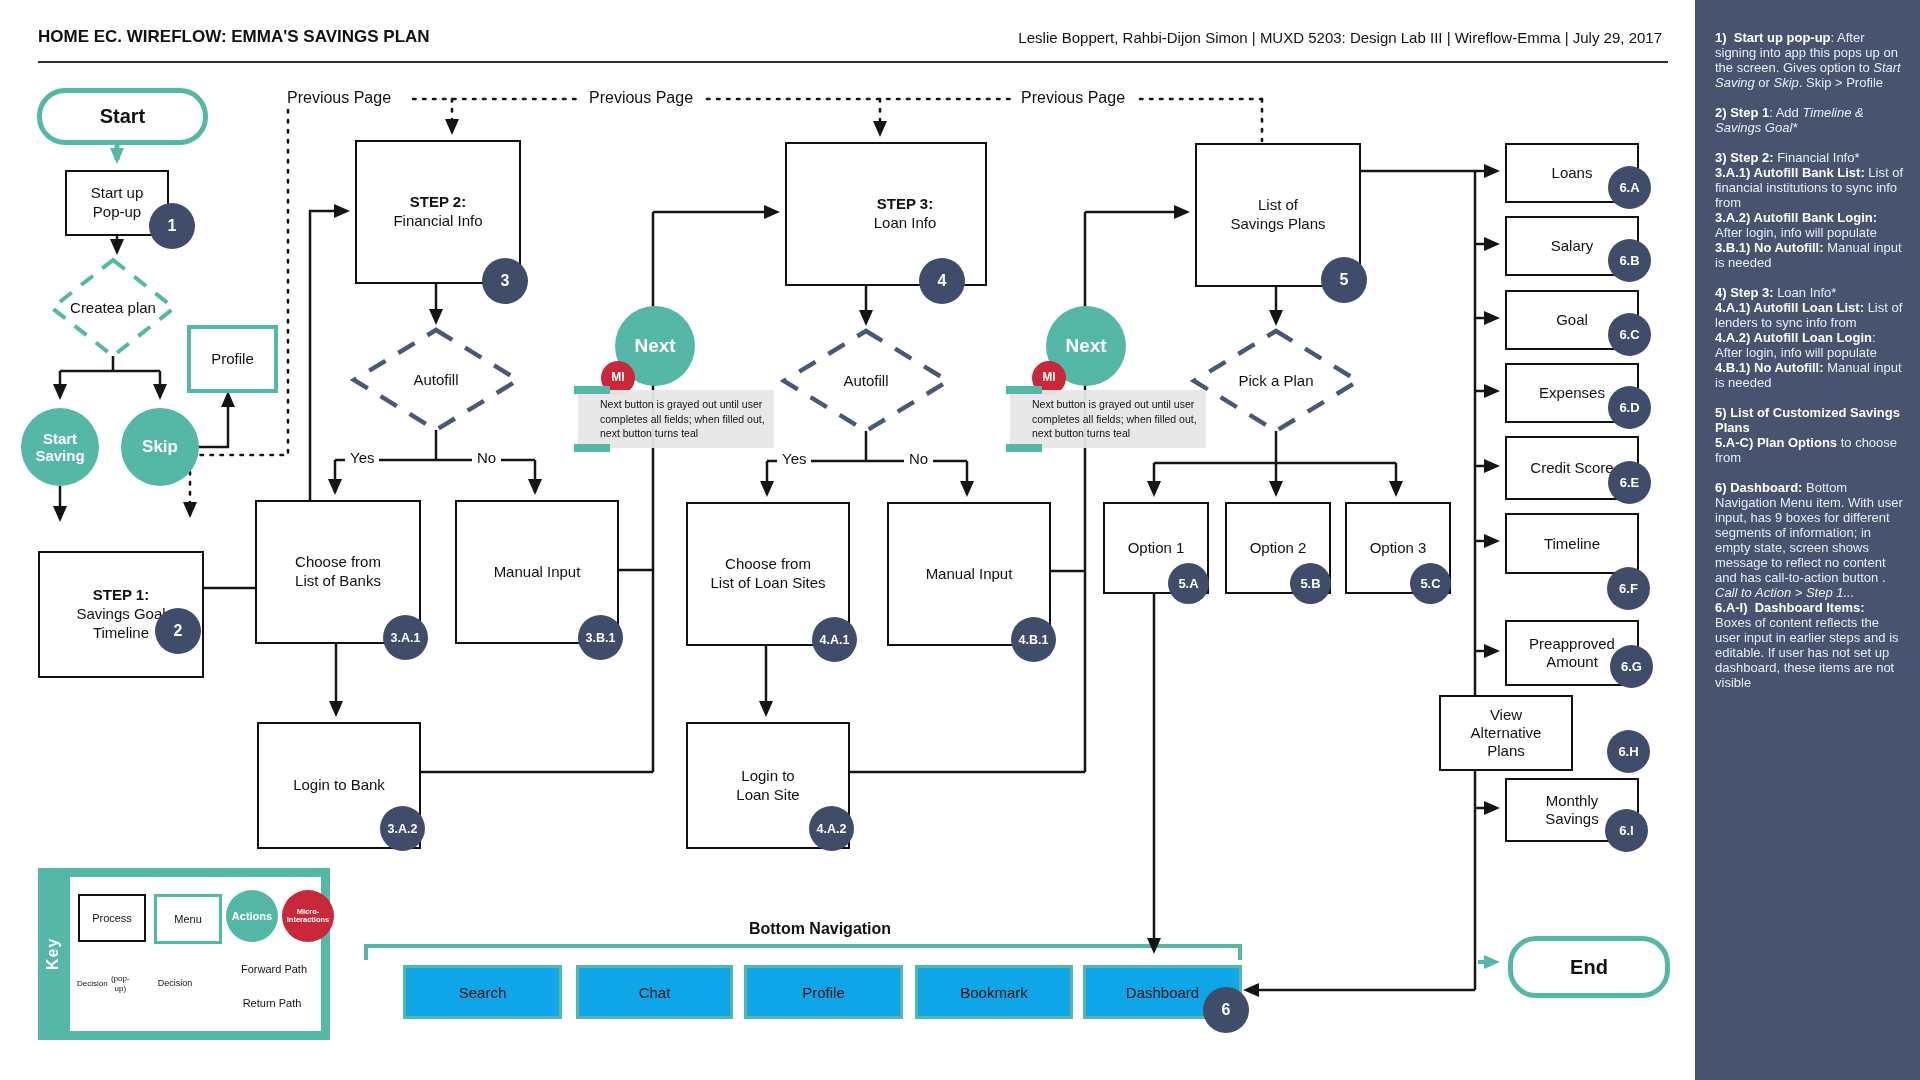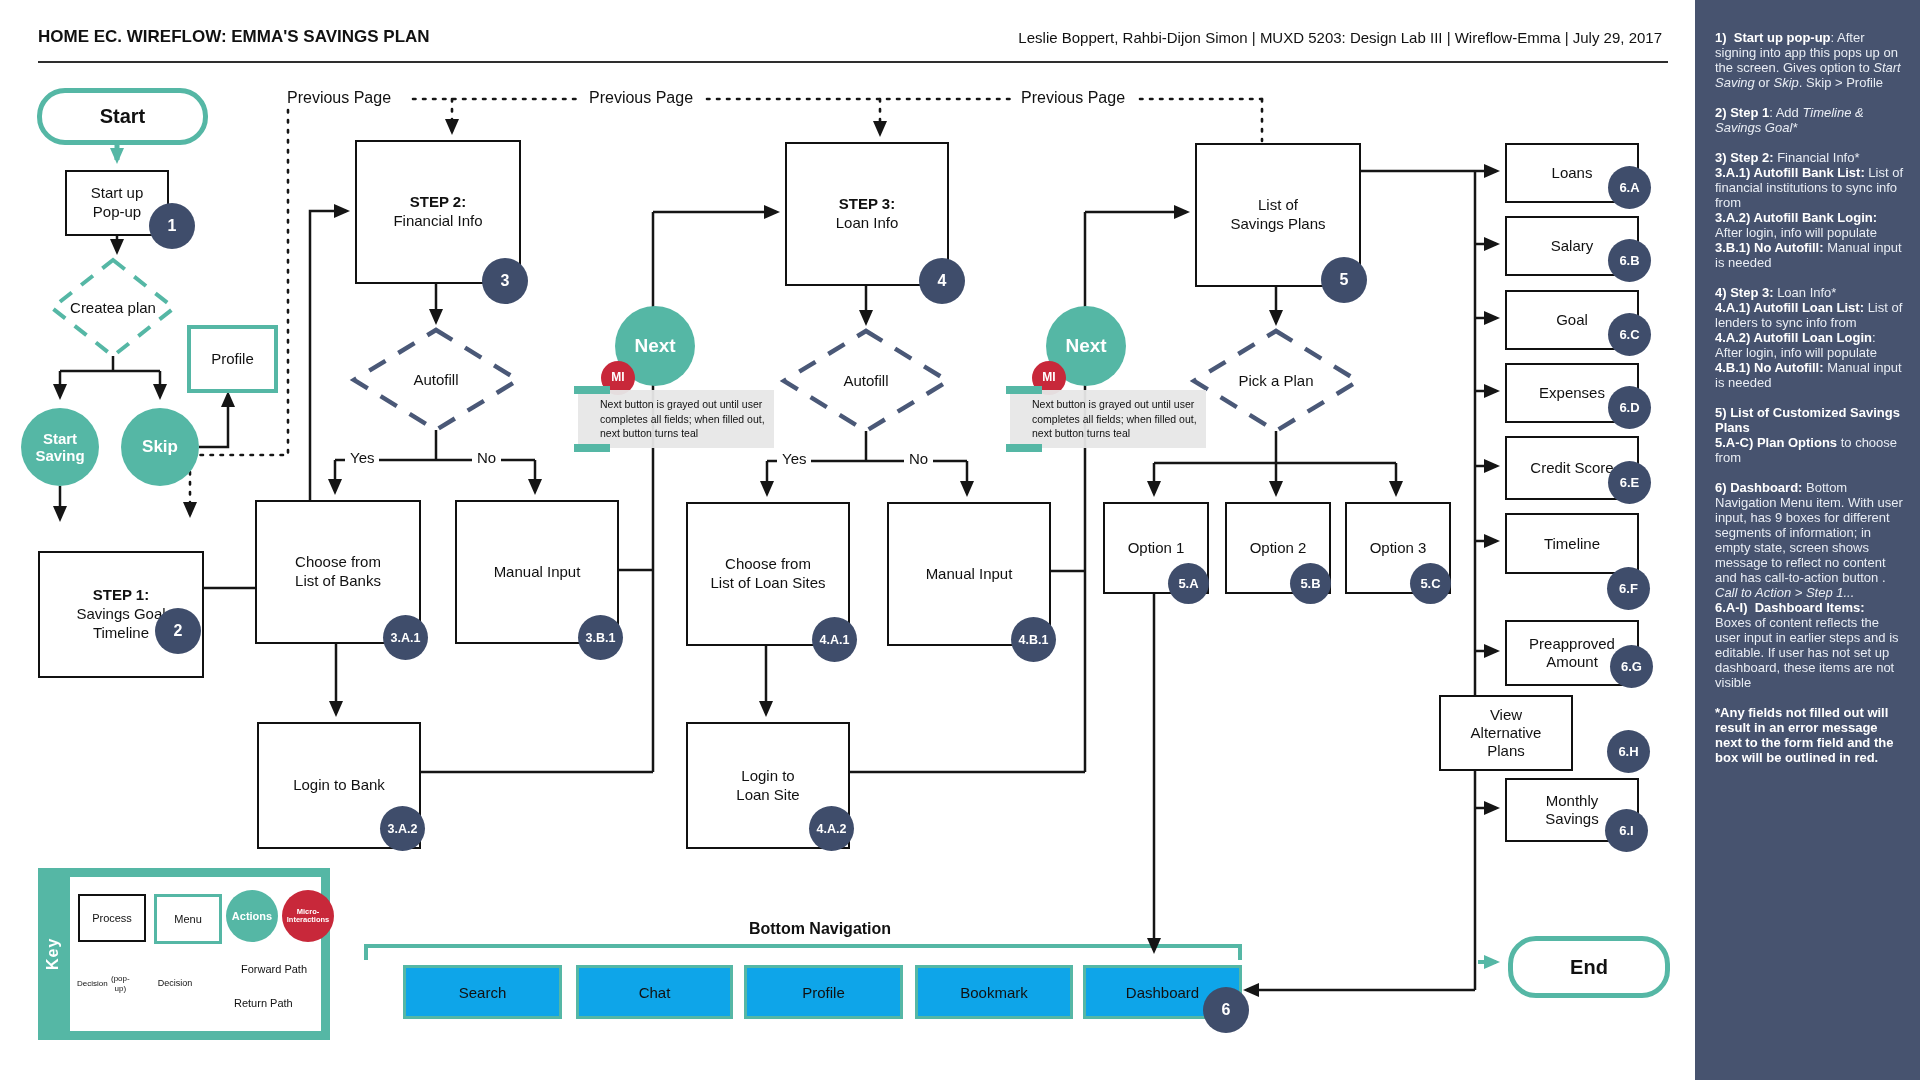--- a/index.html
+++ b/index.html
@@ -205,21 +205,21 @@
   </div>
   <div class="circ" style="left:601px;top:361px;width:34px;height:34px;background:#c8283a;font-size:12px;z-index:4;">
     <span>MI</span>
   </div>
   <div class="minote" style="left:578px;top:390px;width:168px;">
     <div class="tick t"></div>
     <div class="tick b"></div>
     <span>Next button is grayed out until user completes all fields; when filled out, next button turns teal</span>
   </div>
 
-  <div class="node" style="left:785px;top:142px;width:160px;height:140px;">
+  <div class="node" style="left:785px;top:142px;width:160px;height:140px;padding-left:38px;">
     <span class="bold">STEP 3:</span>
     <span>Loan Info</span>
   </div>
   <div class="badge" style="left:919px;top:258px;width:46px;height:46px;font-size:16px;">4</div>
 
   <div class="dlabel" style="left:806px;top:367px;width:120px;height:28px;">
     <span>Autofill</span>
   </div>
   <div class="yesno" style="left:777px;top:450px;">Yes</div>
   <div class="yesno" style="left:904px;top:450px;">No</div>
@@ -355,33 +355,32 @@
     <span>Interactions</span>
   </div>
   <div class="dlabel" style="left:77px;top:968px;width:56px;height:32px;font-size:8px;line-height:1.2;z-index:3;">
     <span>Decision</span>
     <span>(pop-up)</span>
   </div>
   <div class="dlabel" style="left:145px;top:976px;width:60px;height:16px;font-size:9px;z-index:3;">
     <span>Decision</span>
   </div>
   <div class="lbl" style="left:222px;top:963px;width:104px;text-align:center;font-size:11px;z-index:3;">Forward Path</div>
-  <div class="lbl" style="left:234px;top:997px;width:104px;font-size:11px;z-index:3;">Return Path</div>
+  <div class="lbl" style="left:220px;top:997px;width:104px;text-align:center;font-size:11px;z-index:3;">Return Path</div>
 
   <div id="sidebar">
       <p class="note"><span class="b">1)  Start up pop-up</span><span>: After signing into app this pops up on the screen. Gives option to </span><span class="i">Start Saving</span><span> or </span><span class="i">Skip</span><span>. Skip &gt; Profile</span></p>
       <p class="note"><span class="b">2) Step 1</span><span>: Add </span><span class="i">Timeline &amp; Savings Goal*</span></p>
       <p class="note"><span class="b">3) Step 2:</span><span> Financial Info*
 </span><span class="b">3.A.1) Autofill Bank List:</span><span> List of financial institutions to sync info from
 </span><span class="b">3.A.2) Autofill Bank Login:</span><span> After login, info will populate
 </span><span class="b">3.B.1) No Autofill:</span><span> Manual input is needed</span></p>
       <p class="note"><span class="b">4) Step 3:</span><span> Loan Info*
 </span><span class="b">4.A.1) Autofill Loan List:</span><span> List of lenders to sync info from
 </span><span class="b">4.A.2) Autofill Loan Login</span><span>: After login, info will populate
 </span><span class="b">4.B.1) No Autofill:</span><span> Manual input is needed</span></p>
       <p class="note"><span class="b">5) List of Customized Savings Plans
 </span><span class="b">5.A-C) Plan Options</span><span> to choose from</span></p>
       <p class="note"><span class="b">6) Dashboard:</span><span> Bottom Navigation Menu item. With user input, has 9 boxes for different segments of information; in empty state, screen shows message to reflect no content and has call-to-action button . </span><span class="i">Call to Action &gt; Step 1...</span><span>
 </span><span class="b">6.A-I)  Dashboard Items:</span><span> Boxes of content reflects the user input in earlier steps and is editable. If user has not set up dashboard, these items are not visible</span></p>
-      <p class="note"><span class="b">*Any fields not filled out will result in an error message next to the form field and the box will be outlined in red.</span></p>
     </div>
 
 </div>
 
 </body></html>

